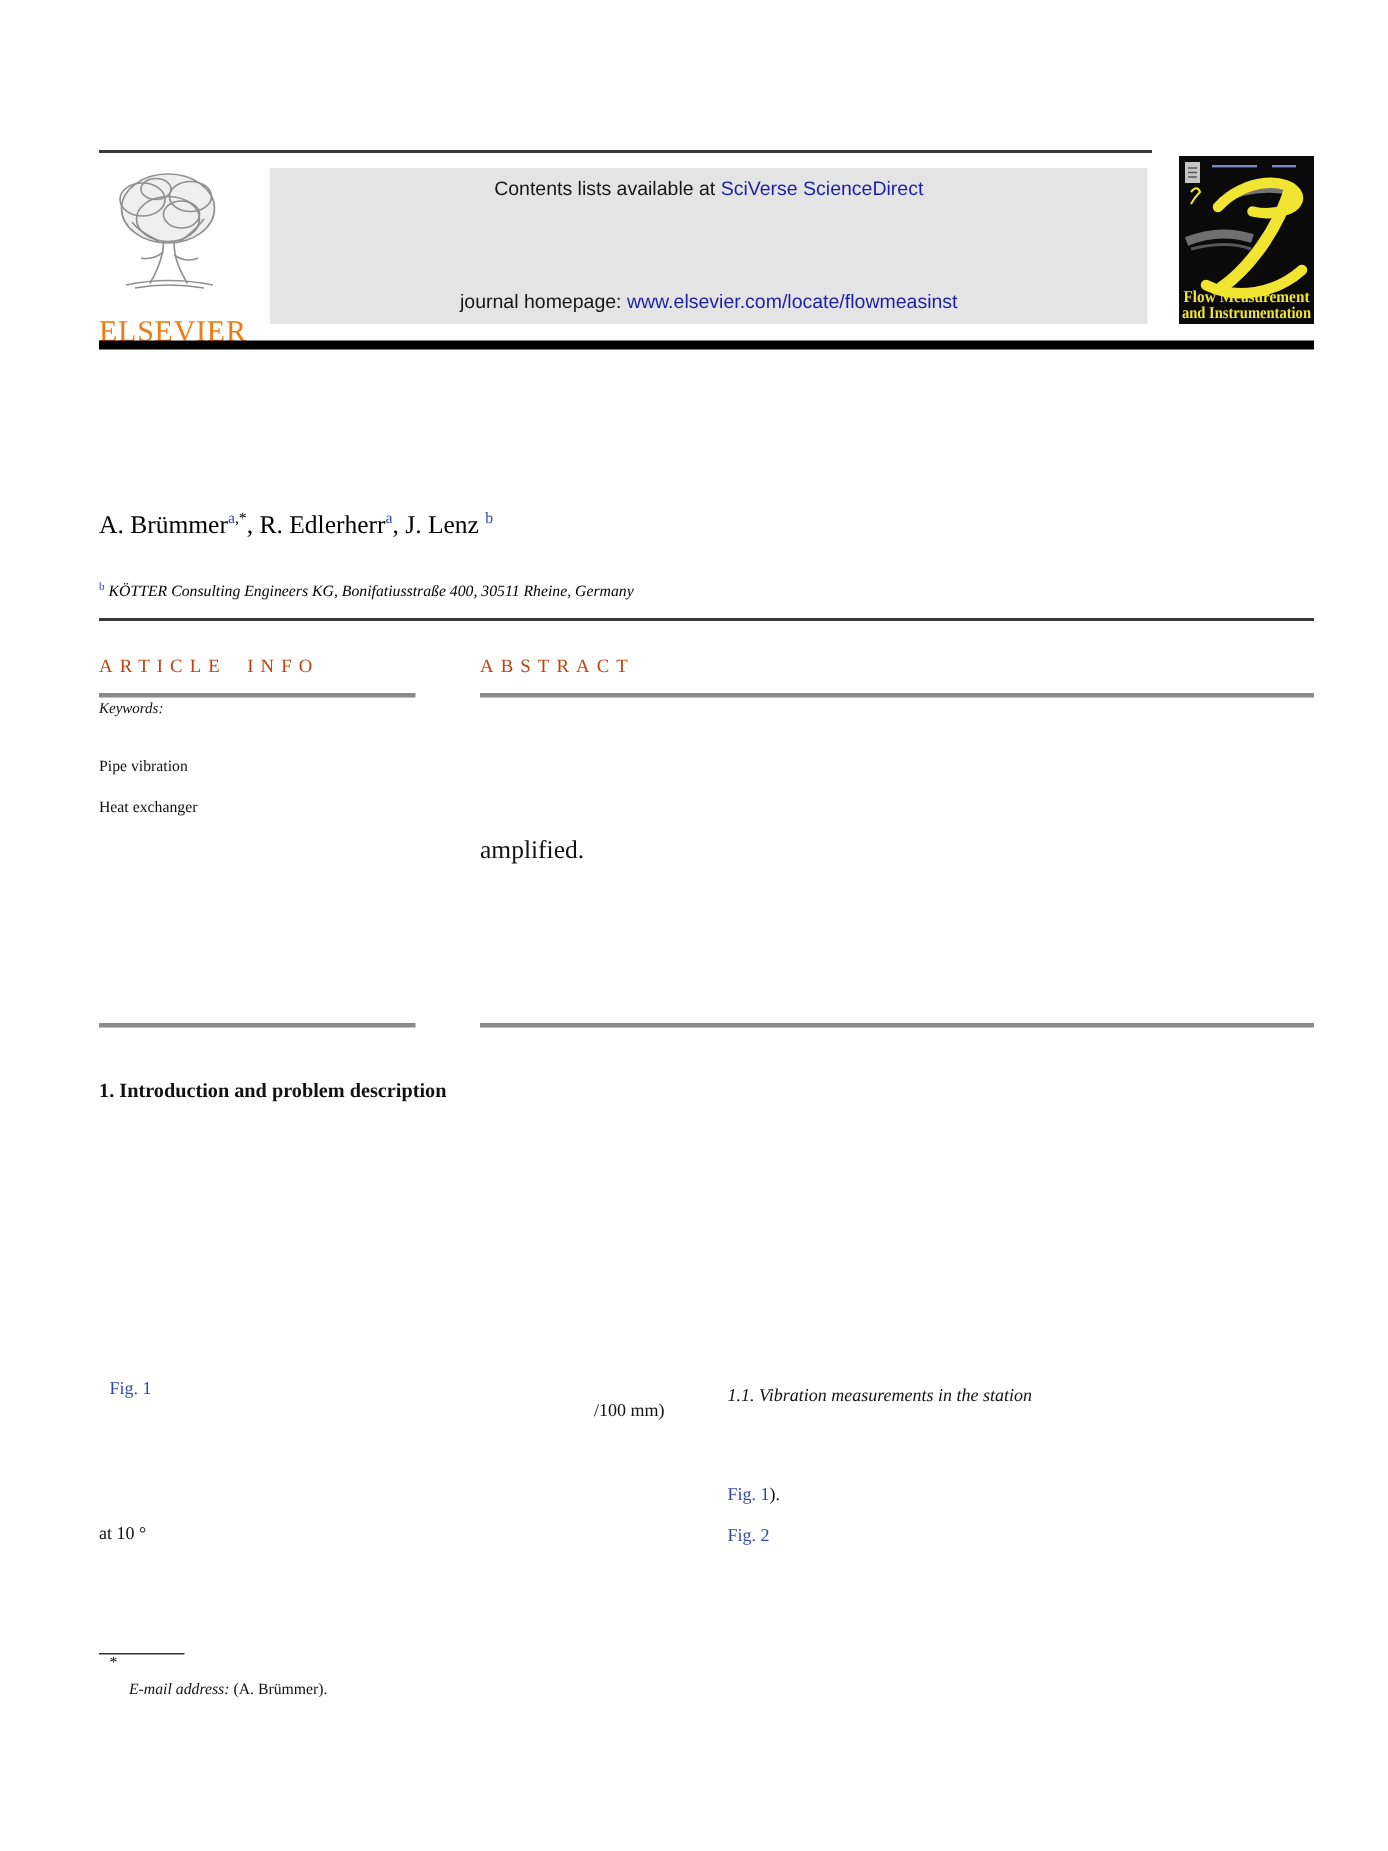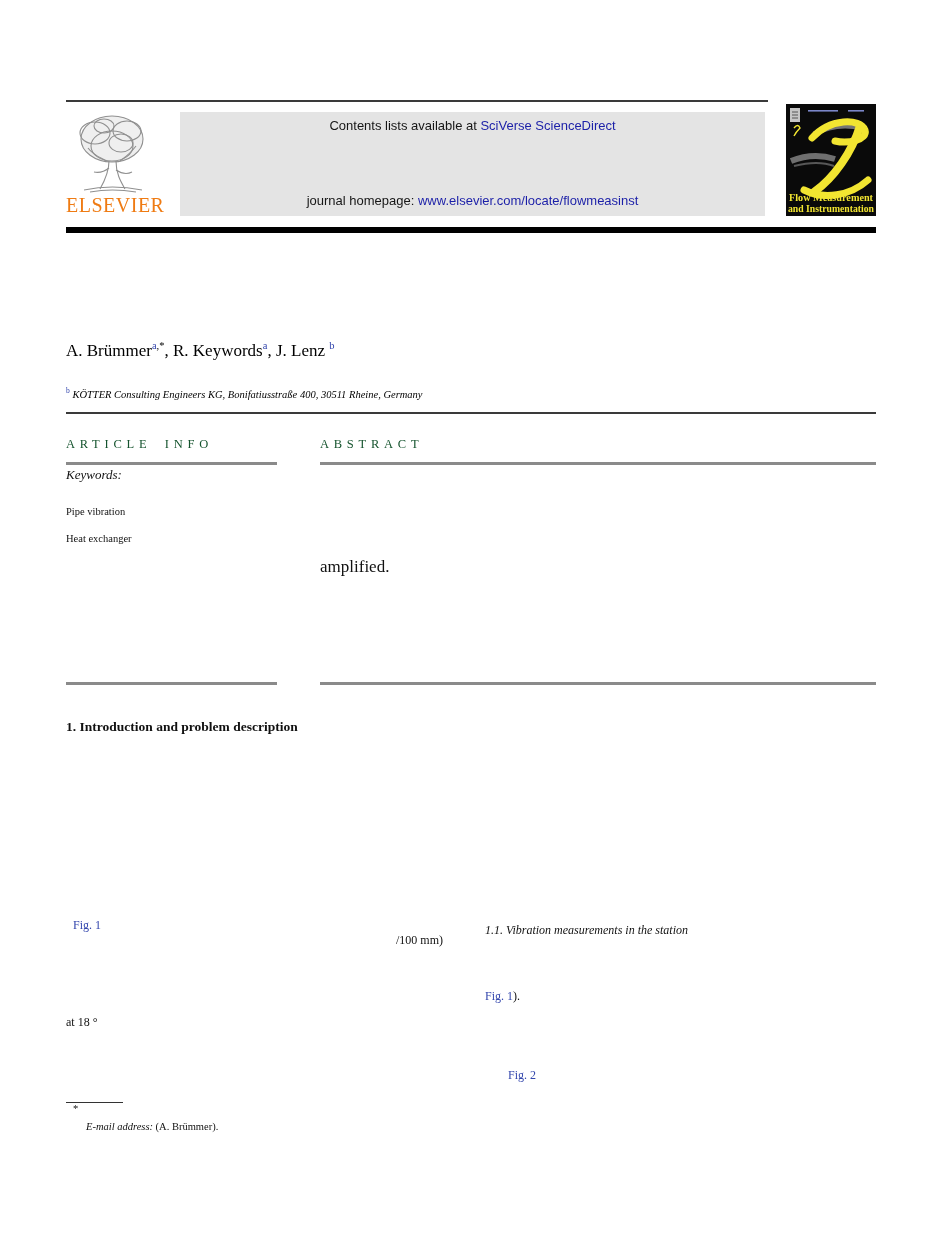--- a/index.html
+++ b/index.html
@@ -42,23 +42,23 @@
     color:var(--elsevier-orange);
     font-size:20px;letter-spacing:0.5px;
     font-family:"Liberation Serif","DejaVu Serif",serif;
   }
   .authors{font-size:17px;color:#000;}
   .authors sup{font-size:10.5px;}
   .authors sup .blue{color:var(--link-slate);}
   .affil{font-size:10.5px;font-style:italic;color:#000;}
   .affil sup{font-size:7.5px;font-style:normal;color:var(--link-slate);}
   .blockhead{
-    font-size:12.5px;letter-spacing:0.38em;word-spacing:0.45em;color:#14532d;
+    font-size:12.5px;letter-spacing:0.38em;word-spacing:0.45em;color:#c2410c;
   }
-  .kw-label{font-size:13px;font-style:italic;}
+  .kw-label{font-size:10px;font-style:italic;}
   .kw{font-size:10.5px;}
   .bodytext{font-size:12px;}
   .sechead{font-size:13.5px;font-weight:bold;}
   .subhead{font-size:12px;font-style:italic;}
   .fn{font-size:10.5px;}
   .fn .lbl{font-style:italic;}
   .cover-svg,.tree-svg{display:block;}
 </style>
 </head>
 <body>
@@ -78,21 +78,21 @@
         <ellipse cx="55" cy="31" rx="12" ry="9"></ellipse>
         <path d="M22,36 C28,44 36,46 40,49"></path>
         <path d="M70,34 C64,42 58,46 54,49"></path>
         <path d="M43,49 C43,60 38,70 34,77 M50,49 C50,62 55,70 59,77"></path>
         <path d="M43,56 C38,60 33,61 28,60"></path>
         <path d="M50,58 C56,62 62,62 66,60"></path>
         <path d="M18,78 Q46,72 76,78"></path>
         <path d="M24,80 Q46,76 70,80"></path>
       </g>
     </svg>
-    <div class="elsevier-word" style="margin-top:0px;">ELSEVIER</div>
+    <div class="elsevier-word" style="margin-top:16px;">ELSEVIER</div>
   </div>
 
   <div class="abs headerbox">
     <div class="line1 sans">
       <span>Contents lists available at </span><a class="navy">SciVerse ScienceDirect</a>
     </div>
     <div class="line2 sans">
       <span>journal homepage: </span><a class="navy">www.elsevier.com/locate/flowmeasinst</a>
     </div>
   </div>
@@ -122,21 +122,21 @@
       </g>
 
       <text x="45" y="97" text-anchor="middle" font-family="Liberation Serif, DejaVu Serif, serif" font-weight="bold" font-size="11" fill="#f2e531" textLength="84" lengthAdjust="spacingAndGlyphs">Flow Measurement</text>
       <text x="45" y="108" text-anchor="middle" font-family="Liberation Serif, DejaVu Serif, serif" font-weight="bold" font-size="11" fill="#f2e531" textLength="86" lengthAdjust="spacingAndGlyphs">and Instrumentation</text>
     </svg>
   </div>
 
   <div class="abs" style="left:66px;top:227px;width:810px;height:6px;background:#000;"></div>
 
   <div class="abs authors" style="left:66px;top:340px;">
-    <span>A. Brümmer</span><sup><span class="blue">a</span><span>,*</span></sup><span>, </span><span>R. Keywords</span><sup><span class="blue">a</span></sup><span>, </span><span>J. Lenz</span> <sup><span class="blue">b</span></sup>
+    <span>A. Brümmer</span><sup><span class="blue">a</span><span>,*</span></sup><span>, </span><span>R. Edlerherr</span><sup><span class="blue">a</span></sup><span>, </span><span>J. Lenz</span> <sup><span class="blue">b</span></sup>
   </div>
 
   <div class="abs affil" style="left:66px;top:386px;">
     <sup>b</sup>
     <span>KÖTTER Consulting Engineers KG, Bonifatiusstraße 400, 30511 Rheine, Germany</span>
   </div>
 
   <div class="abs rule" style="left:66px;top:412px;width:810px;height:2px;"></div>
 
   <div class="abs blockhead" style="left:66px;top:437px;">ARTICLE INFO</div>
@@ -151,27 +151,27 @@
 
   <div class="abs" style="left:320px;top:557px;font-size:17px;">amplified.</div>
 
   <div class="abs grayrule" style="left:66px;top:682px;width:211px;height:3px;"></div>
   <div class="abs grayrule" style="left:320px;top:682px;width:556px;height:3px;"></div>
 
   <div class="abs sechead" style="left:66px;top:719px;">1. Introduction and problem description</div>
 
   <a class="abs slate bodytext" style="left:73px;top:918px;">Fig. 1</a>
   <div class="abs bodytext" style="left:396px;top:933px;">/100 mm)</div>
-  <div class="abs bodytext" style="left:66px;top:1015px;">at 18 °</div>
+  <div class="abs bodytext" style="left:66px;top:1015px;">at 10 °</div>
 
   <div class="abs subhead" style="left:485px;top:923px;">1.1. Vibration measurements in the station</div>
   <div class="abs bodytext" style="left:485px;top:989px;">
     <a class="slate">Fig. 1</a><span>).</span>
   </div>
-  <a class="abs slate bodytext" style="left:485px;top:1068px;margin-left:23px;">Fig. 2</a>
+  <a class="abs slate bodytext" style="left:485px;top:1016px;">Fig. 2</a>
 
   <div class="abs" style="left:66px;top:1102px;width:57px;height:1.4px;background:#333;"></div>
   <div class="abs fn" style="left:73px;top:1103px;">*</div>
   <div class="abs fn" style="left:86px;top:1121px;">
     <span class="lbl">E-mail address:</span><span> (A. Brümmer).</span>
   </div>
 
 </div>
 
 </body></html>

